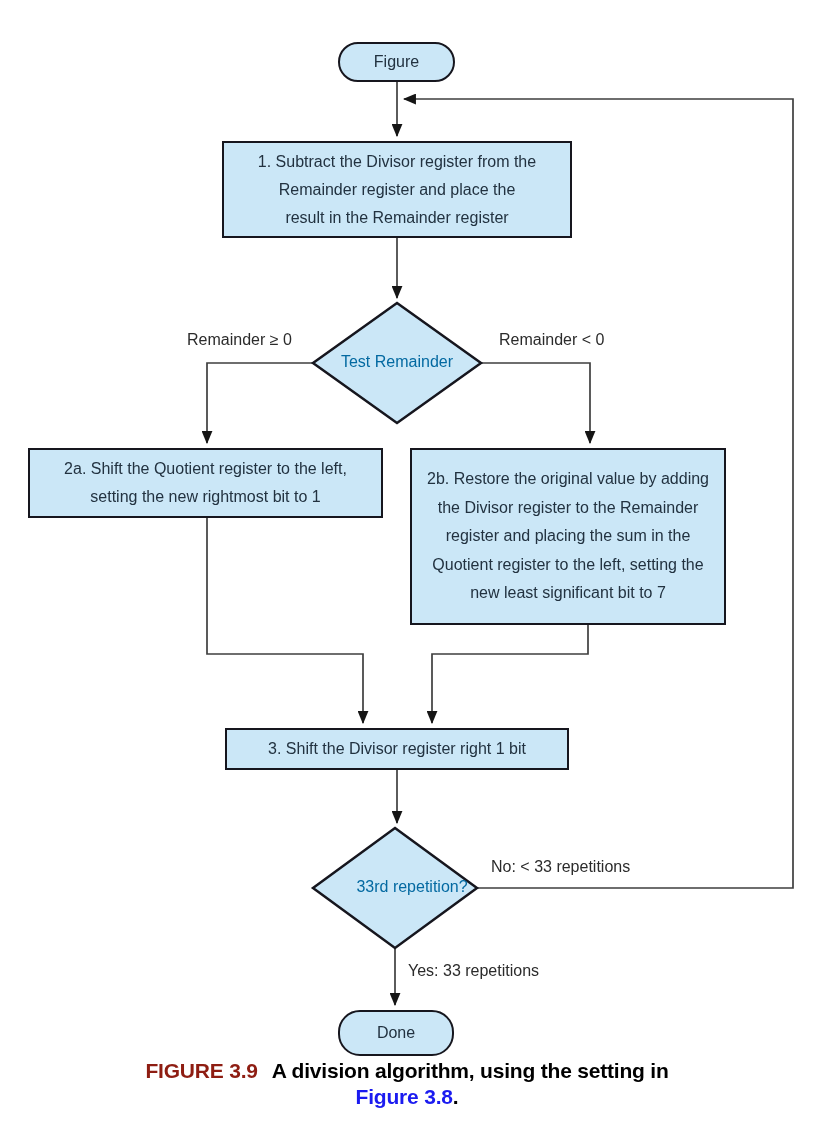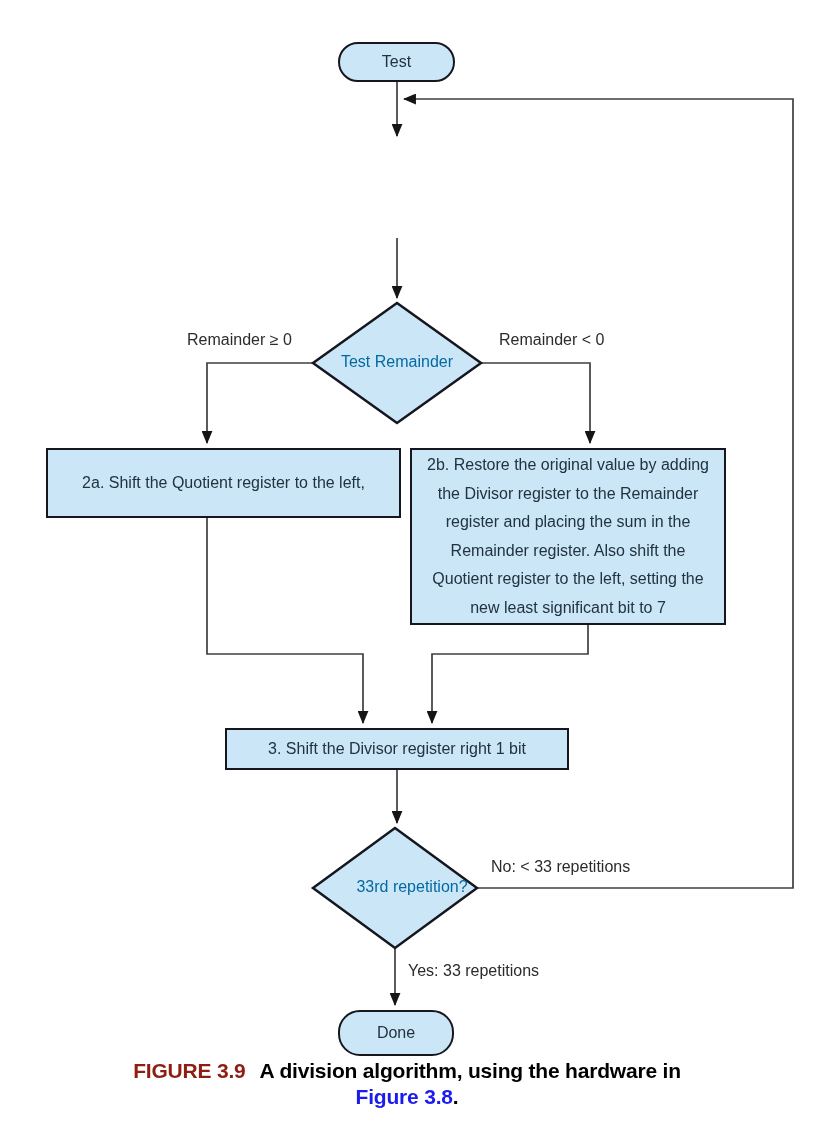--- a/index.html
+++ b/index.html
@@ -12,21 +12,21 @@
 
   .node {
     position:absolute; box-sizing:border-box;
     background:#cbe7f7; border:2.5px solid #16161e;
     color:#223240; font-size:16px;
     display:flex; flex-direction:column; align-items:center; justify-content:center;
     text-align:center;
   }
   .oval { border-radius:22px; }
   .box1 { line-height:28px; }
-  .box2a { line-height:28px;margin-left:18px; }
+  .box2a { line-height:28px; }
   .box2b { line-height:28.5px; }
   .box3 { line-height:20px; }
 
   .diamond-label {
     position:absolute; color:#0369a1; font-size:16px;
     text-align:center; pointer-events:none;
   }
   .edge-label {
     position:absolute; color:#2b2b2b; font-size:16px; white-space:nowrap;
   }
@@ -63,53 +63,58 @@
       <path d="M395,948 L395,1005" marker-end="url(#arr)"></path>
     </g>
 
     <g fill="#cbe7f7" stroke="#16161e" stroke-width="2.5" stroke-linejoin="miter">
       <polygon points="397,303 481,363 397,423 313,363"></polygon>
       <polygon points="395,828 477,888 395,948 313,888"></polygon>
     </g>
   </svg>
 
   <div class="node oval" style="left:338px; top:42px; width:117px; height:40px;">
-    <div>Test</div>
+    <div>Figure</div>
   </div>
 
+  <div class="node box1" style="left:222px; top:141px; width:350px; height:97px;">
+    <div>1.  Subtract the Divisor register from the</div>
+    <div>Remainder register and place the</div>
+    <div>result in the Remainder register</div>
+  </div>
 
   <div class="diamond-label" style="left:307px; top:353px; width:180px;">Test Remainder</div>
 
   <div class="edge-label" style="left:187px; top:331px;">Remainder ≥ 0</div>
   <div class="edge-label" style="left:499px; top:331px;">Remainder &lt; 0</div>
 
   <div class="node box2a" style="left:28px; top:448px; width:355px; height:70px;">
     <div>2a.  Shift the Quotient register to the left,</div>
+    <div>setting the new rightmost bit to 1</div>
   </div>
 
   <div class="node box2b" style="left:410px; top:448px; width:316px; height:177px;">
     <div>2b.  Restore the original value by adding</div>
     <div>the Divisor register to the Remainder</div>
     <div>register and placing the sum in the</div>
-    <div>Remainder register. Also shift the</div>
     <div>Quotient register to the left, setting the</div>
     <div>new least significant bit to 7</div>
   </div>
 
   <div class="node box3" style="left:225px; top:728px; width:344px; height:42px;">
     <div>3.  Shift the Divisor register right 1 bit</div>
   </div>
 
   <div class="diamond-label" style="left:315px; top:878px; width:160px;padding-left:17px;">33rd repetition?</div>
 
   <div class="edge-label" style="left:491px; top:858px;">No: &lt; 33 repetitions</div>
   <div class="edge-label" style="left:408px; top:962px;">Yes: 33 repetitions</div>
 
   <div class="node oval" style="left:338px; top:1010px; width:116px; height:46px;">
     <div>Done</div>
   </div>
 
   <div class="caption">
-    <span class="figlabel">FIGURE 3.9</span><span>A division algorithm, using the hardware in</span><br>
+    <span class="figlabel">FIGURE 3.9</span><span>A division algorithm, using the setting in</span><br>
     <span class="figlink">Figure 3.8</span><span>.</span>
   </div>
 
 </div>
 
 </body></html>

